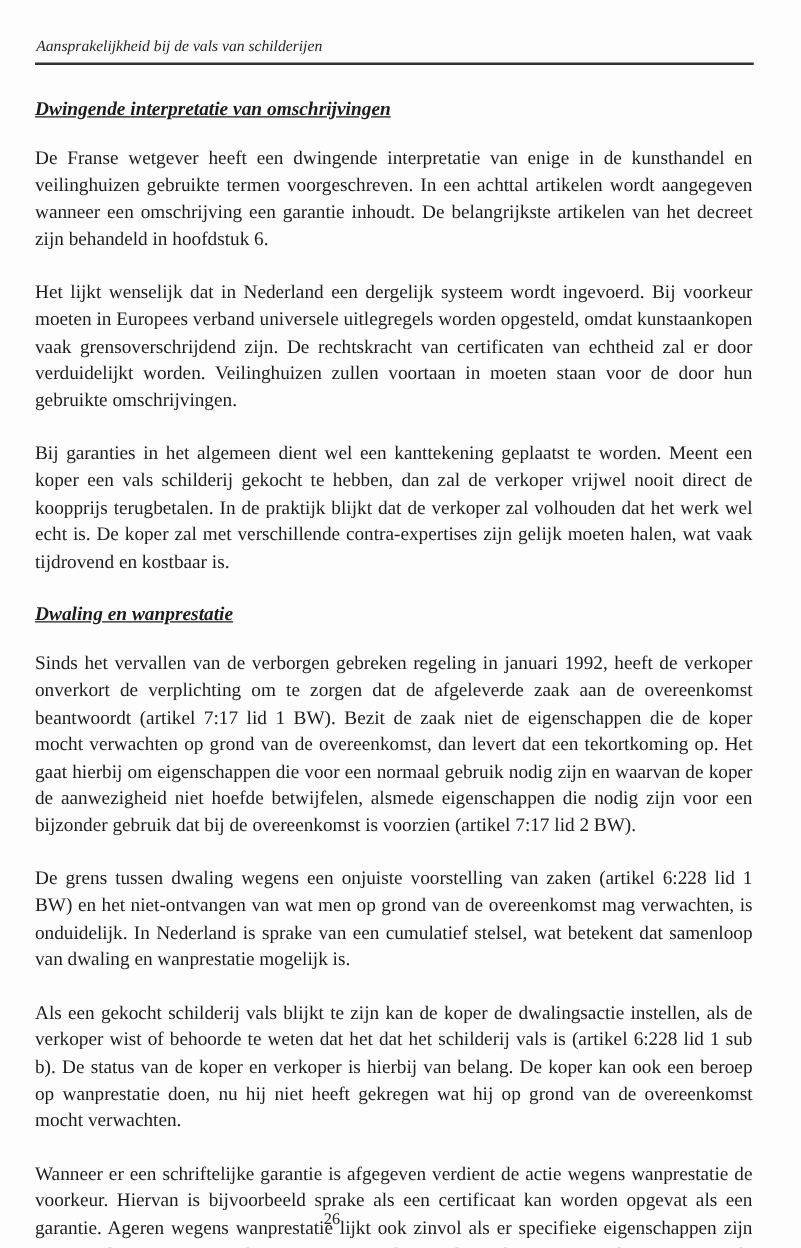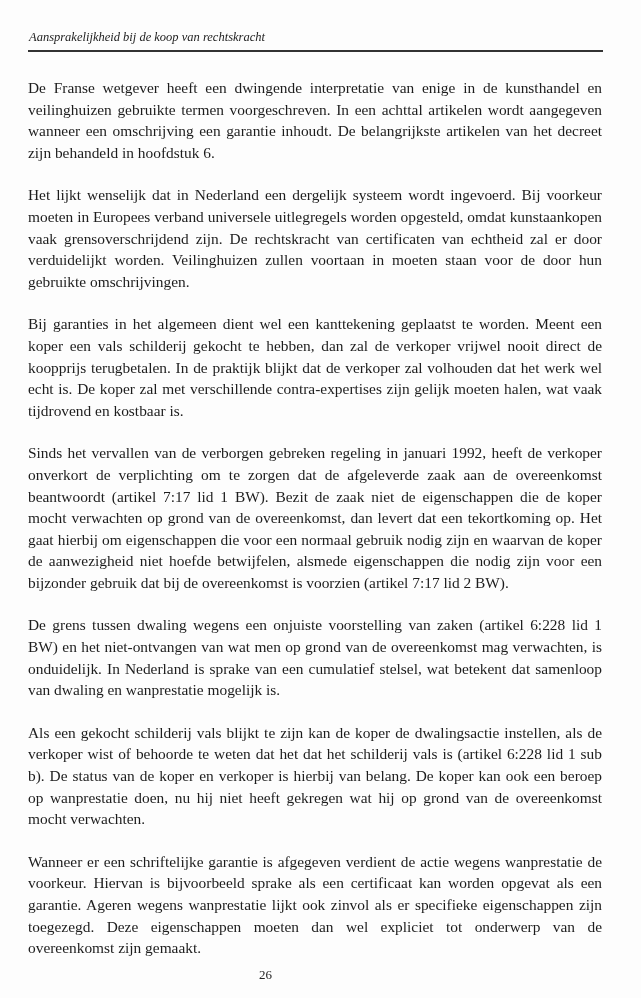--- a/index.html
+++ b/index.html
@@ -26,30 +26,32 @@
     margin: 0 0 21px 0;
   }
   .page-number {
     position: absolute; left: 0; width: 531px; top: 967px; text-align: center;
     font-size: 13px; color: #222;
   }
 </style>
 </head>
 <body>
 
-<div class="running-head">Aansprakelijkheid bij de koop van rechtskracht</div>
+<div class="running-head">Aansprakelijkheid bij de vals van schilderijen</div>
 <div class="rule"></div>
 
 <div class="content">
   <section>
+    <h2 class="heading">Dwingende interpretatie van omschrijvingen</h2>
     <p class="para">De Franse wetgever heeft een dwingende interpretatie van enige in de kunsthandel en veilinghuizen gebruikte termen voorgeschreven. In een achttal artikelen wordt aangegeven wanneer een omschrijving een garantie inhoudt. De belangrijkste artikelen van het decreet zijn behandeld in hoofdstuk 6.</p>
     <p class="para">Het lijkt wenselijk dat in Nederland een dergelijk systeem wordt ingevoerd. Bij voorkeur moeten in Europees verband universele uitlegregels worden opgesteld, omdat kunstaankopen vaak grensoverschrijdend zijn. De rechtskracht van certificaten van echtheid zal er door verduidelijkt worden. Veilinghuizen zullen voortaan in moeten staan voor de door hun gebruikte omschrijvingen.</p>
     <p class="para">Bij garanties in het algemeen dient wel een kanttekening geplaatst te worden. Meent een koper een vals schilderij gekocht te hebben, dan zal de verkoper vrijwel nooit direct de koopprijs terugbetalen. In de praktijk blijkt dat de verkoper zal volhouden dat het werk wel echt is. De koper zal met verschillende contra-expertises zijn gelijk moeten halen, wat vaak tijdrovend en kostbaar is.</p>
   </section>
   <section>
+    <h2 class="heading">Dwaling en wanprestatie</h2>
     <p class="para">Sinds het vervallen van de verborgen gebreken regeling in januari 1992, heeft de verkoper onverkort de verplichting om te zorgen dat de afgeleverde zaak aan de overeenkomst beantwoordt (artikel 7:17 lid 1 BW). Bezit de zaak niet de eigenschappen die de koper mocht verwachten op grond van de overeenkomst, dan levert dat een tekortkoming op. Het gaat hierbij om eigenschappen die voor een normaal gebruik nodig zijn en waarvan de koper de aanwezigheid niet hoefde betwijfelen, alsmede eigenschappen die nodig zijn voor een bijzonder gebruik dat bij de overeenkomst is voorzien (artikel 7:17 lid 2 BW).</p>
     <p class="para">De grens tussen dwaling wegens een onjuiste voorstelling van zaken (artikel 6:228 lid 1 BW) en het niet-ontvangen van wat men op grond van de overeenkomst mag verwachten, is onduidelijk. In Nederland is sprake van een cumulatief stelsel, wat betekent dat samenloop van dwaling en wanprestatie mogelijk is.</p>
     <p class="para">Als een gekocht schilderij vals blijkt te zijn kan de koper de dwalingsactie instellen, als de verkoper wist of behoorde te weten dat het dat het schilderij vals is (artikel 6:228 lid 1 sub b). De status van de koper en verkoper is hierbij van belang. De koper kan ook een beroep op wanprestatie doen, nu hij niet heeft gekregen wat hij op grond van de overeenkomst mocht verwachten.</p>
     <p class="para">Wanneer er een schriftelijke garantie is afgegeven verdient de actie wegens wanprestatie de voorkeur. Hiervan is bijvoorbeeld sprake als een certificaat kan worden opgevat als een garantie. Ageren wegens wanprestatie lijkt ook zinvol als er specifieke eigenschappen zijn toegezegd. Deze eigenschappen moeten dan wel expliciet tot onderwerp van de overeenkomst zijn gemaakt.</p>
 
   </section>
 </div>
 
 <div class="page-number">26</div>
 

